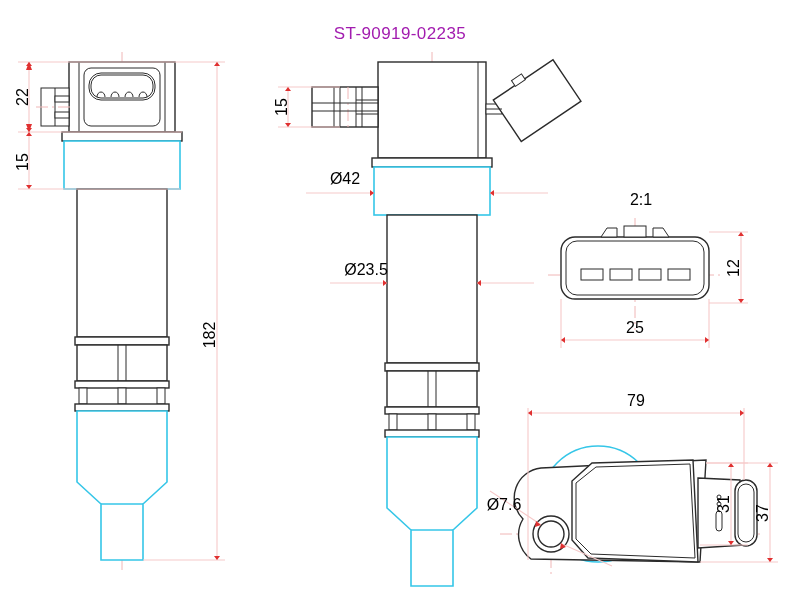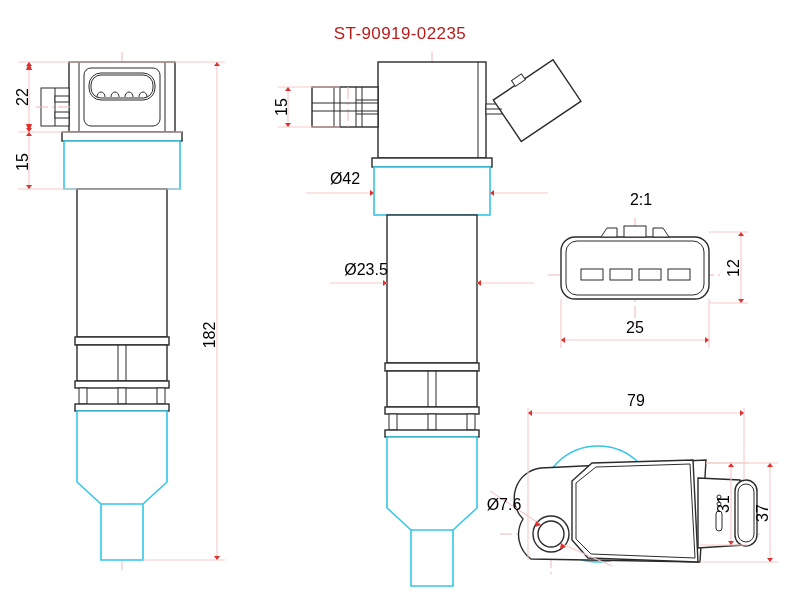--- a/index.html
+++ b/index.html
@@ -1,21 +1,21 @@
 <!DOCTYPE html>
 <html><head>
 <meta charset="utf-8">
 <style>
   html,body{margin:0;padding:0;background:#ffffff;}
   body{width:800px;height:600px;overflow:hidden;
        font-family:"Liberation Sans", sans-serif;color:#1a1a1a;}
   #stage{position:relative;width:800px;height:600px;background:#fff;}
   #drawing{position:absolute;left:0;top:0;width:800px;height:600px;}
   .ttl{position:absolute;left:0;top:24px;width:800px;text-align:center;
-       font-size:17px;letter-spacing:0.4px;color:#b91c1c;}
+       font-size:17px;letter-spacing:0.4px;color:#a21caf;}
   .scl{position:absolute;font-size:16px;color:#1a1a1a;}
 </style>
 </head>
 <body>
 
 <div id="stage">
 
   <div class="ttl">ST-90919-02235</div>
 
   <svg id="drawing" viewBox="0 0 800 600">

